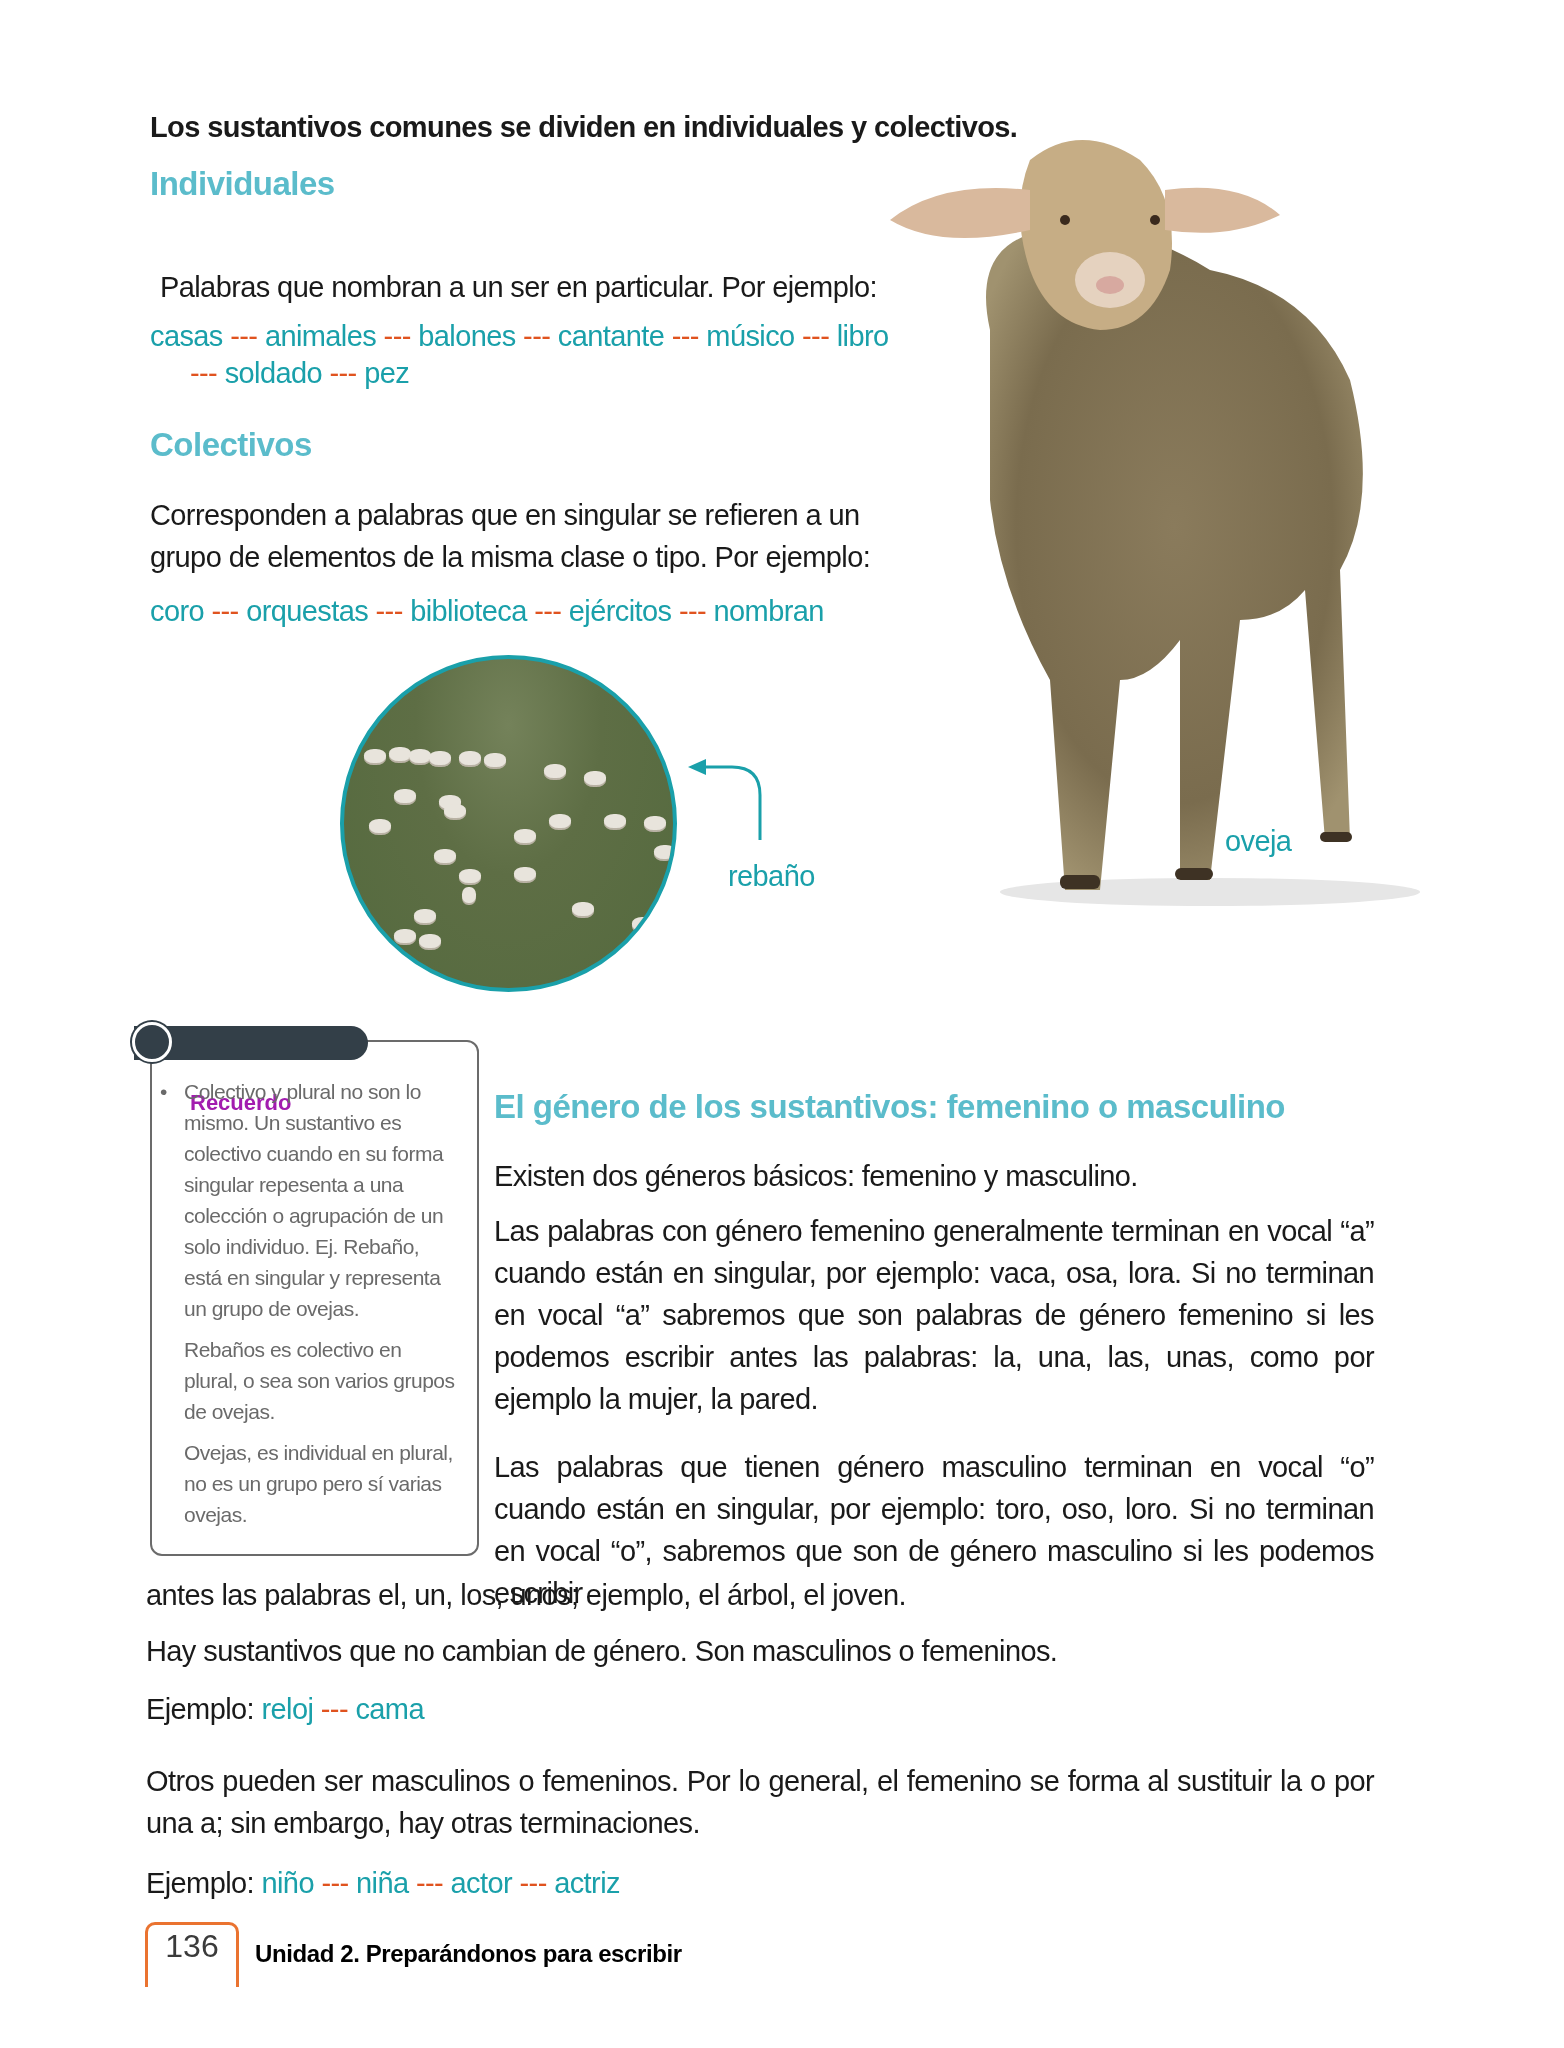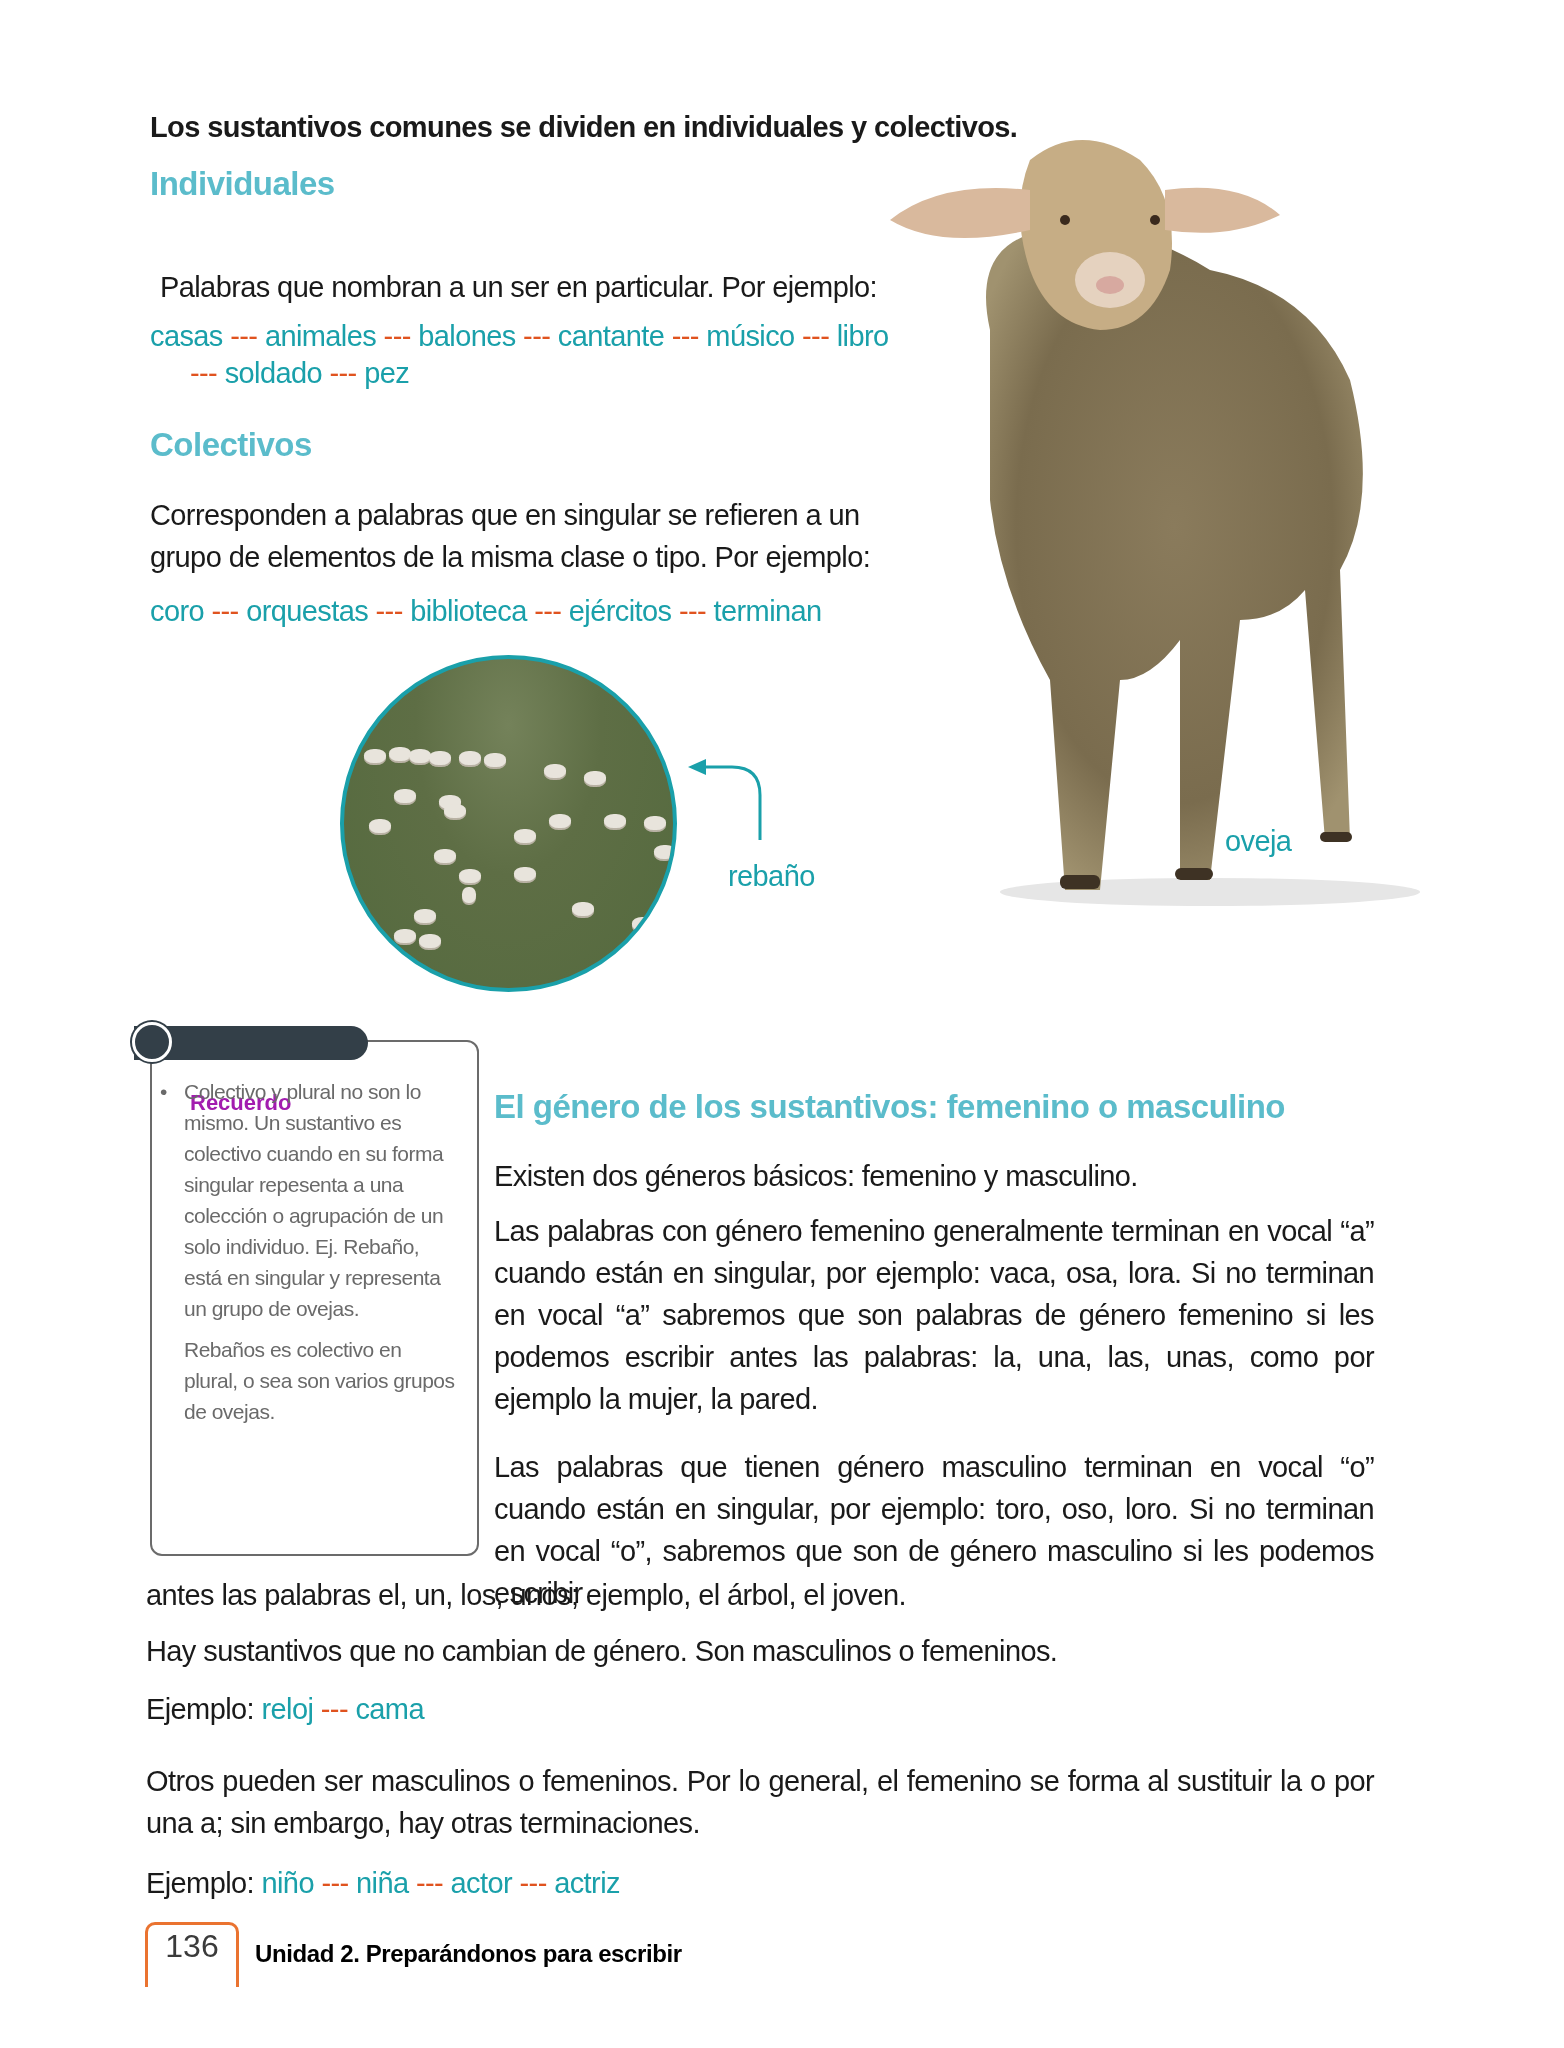--- a/index.html
+++ b/index.html
@@ -70,21 +70,21 @@
 <p class="abs p" style="left:150px;top:536px;">grupo de elementos de la misma clase o tipo. Por ejemplo:</p>
 <div class="abs p" style="left:150px;top:590px;">
   <span class="w">coro</span>
   <span class="d">---</span>
   <span class="w">orquestas</span>
   <span class="d">---</span>
   <span class="w">biblioteca</span>
   <span class="d">---</span>
   <span class="w">ejércitos</span>
   <span class="d">---</span>
-  <span class="w">terminan</span>
+  <span class="w">nombran</span>
 </div>
 
 <div class="abs herd">
   <div class="s" style="left:20px;top:90px;"></div>
     <div class="s" style="left:45px;top:88px;"></div>
   <div class="s" style="left:65px;top:90px;"></div>
     <div class="s" style="left:85px;top:92px;"></div>
   <div class="s" style="left:115px;top:92px;"></div>
     <div class="s" style="left:140px;top:94px;"></div>
   <div class="s" style="left:200px;top:105px;"></div>
@@ -141,20 +141,21 @@
 <div class="abs rbox"></div>
 <div class="abs rtab"></div>
 <div class="abs rcirc"></div>
 <div class="abs rtitle">Recuerdo</div>
 <div class="abs rtext" style="left:160px;top:1076px;width:300px;">
   <div style="display:flex;">
     <span style="width:24px;flex:none;">•</span>
     <span>Colectivo y  plural no son lo mismo.  Un sustantivo es colectivo cuando en su forma singular repesenta a una colección o agrupación de un solo individuo. Ej.  Rebaño, está en singular y representa un grupo de ovejas.</span>
   </div>
   <div style="margin:10px 0 0 24px;">Rebaños es colectivo en plural, o sea son varios grupos de ovejas.</div>
+  <div style="margin:10px 0 0 24px;">Ovejas, es individual en plural, no es un grupo pero sí varias ovejas.</div>
 </div>
 
 <div class="abs h" style="left:494px;top:1088px;">El género de los sustantivos:  femenino  o masculino</div>
 <p class="abs p" style="left:494px;top:1155px;">Existen dos géneros básicos:  femenino y masculino.</p>
 <p class="abs p just" style="left:494px;top:1210px;width:880px;">Las palabras con género femenino generalmente terminan en vocal “a” cuando están en singular, por ejemplo: vaca, osa, lora. Si no terminan en vocal “a” sabremos que son palabras de género femenino si les podemos escribir antes las palabras: la, una, las, unas, como por ejemplo la mujer, la pared.</p>
 <p class="abs p just" style="left:494px;top:1446px;width:880px;">Las palabras que tienen género masculino terminan en vocal “o” cuando están en singular, por ejemplo:   toro, oso, loro.  Si no terminan en vocal “o”, sabremos que son de género masculino si les podemos escribir</p>
 <p class="abs p" style="left:146px;top:1574px;">antes las palabras el, un, los, unos; ejemplo, el árbol, el joven.</p>
 <p class="abs p" style="left:146px;top:1630px;">Hay sustantivos que no cambian de género. Son masculinos o femeninos.</p>
 <div class="abs p" style="left:146px;top:1688px;">
   <span>Ejemplo:</span>

